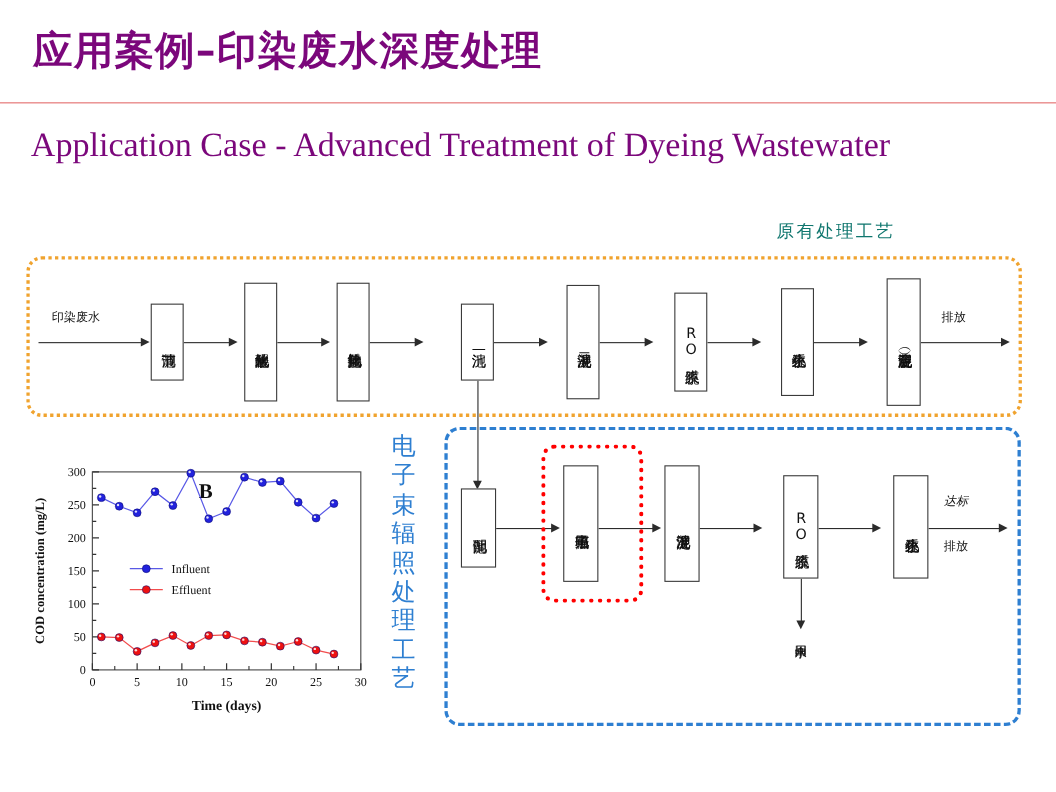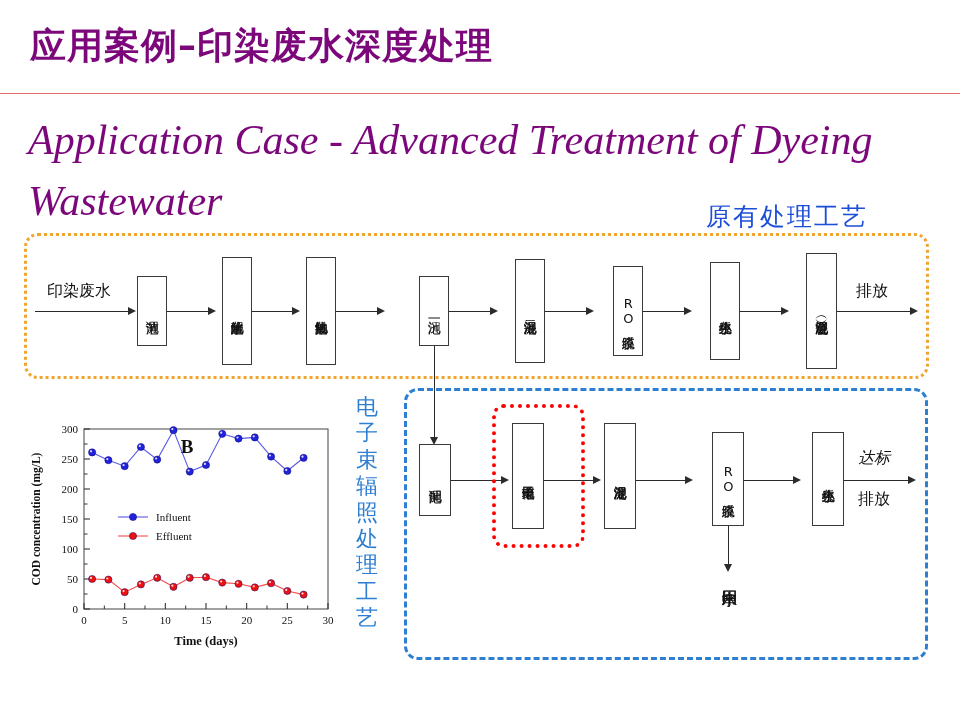--- a/index.html
+++ b/index.html
@@ -31,41 +31,40 @@
     position: absolute;
     left: 0px; top: 93px;
     width: 960px; height: 0;
     border-top: 1.5px solid #E36C6C;
   }
   #title-en {
     position: absolute;
     left: 28px; top: 110px;
     width: 860px;
     font-family: "Liberation Serif", serif;
-    font-size: 42px;
+    font-size: 31px;
     line-height: 1.45;
     color: #7B077B;
-    font-style: italic;
   }
 
   
   #zone-top {
     position: absolute;
     left: 24px; top: 233px;
     width: 905px; height: 146px;
     border: 3px dotted #F0A32E;
     border-radius: 14px;
     box-sizing: border-box;
   }
   #zone-top-label {
     position: absolute;
     left: 706px; top: 200px;
     font-family: "DejaVu Sans", sans-serif;
-    font-size: 25px;
-    color: #1d4ed8;
+    font-size: 16px;
+    color: #0f766e;
     letter-spacing: 2px;
     white-space: nowrap;
   }
   #zone-bottom {
     position: absolute;
     left: 404px; top: 388px;
     width: 524px; height: 272px;
     border: 3px dashed #2E7FD1;
     border-radius: 14px;
     box-sizing: border-box;
@@ -131,21 +130,21 @@
     position: absolute;
     width: 0; height: 0;
     border-top: 8px solid #2b2b2b;
     border-left: 4.5px solid transparent;
     border-right: 4.5px solid transparent;
     z-index: 3;
   }
   .flabel {
     position: absolute;
     font-family: "DejaVu Sans", sans-serif;
-    font-size: 16px;
+    font-size: 11px;
     color: #111;
     white-space: nowrap;
     z-index: 4;
   }
   .flabel.vstack {
     writing-mode: vertical-rl;
     text-orientation: upright;
     line-height: 1.1;
   }
   #highlight-ebeam {

